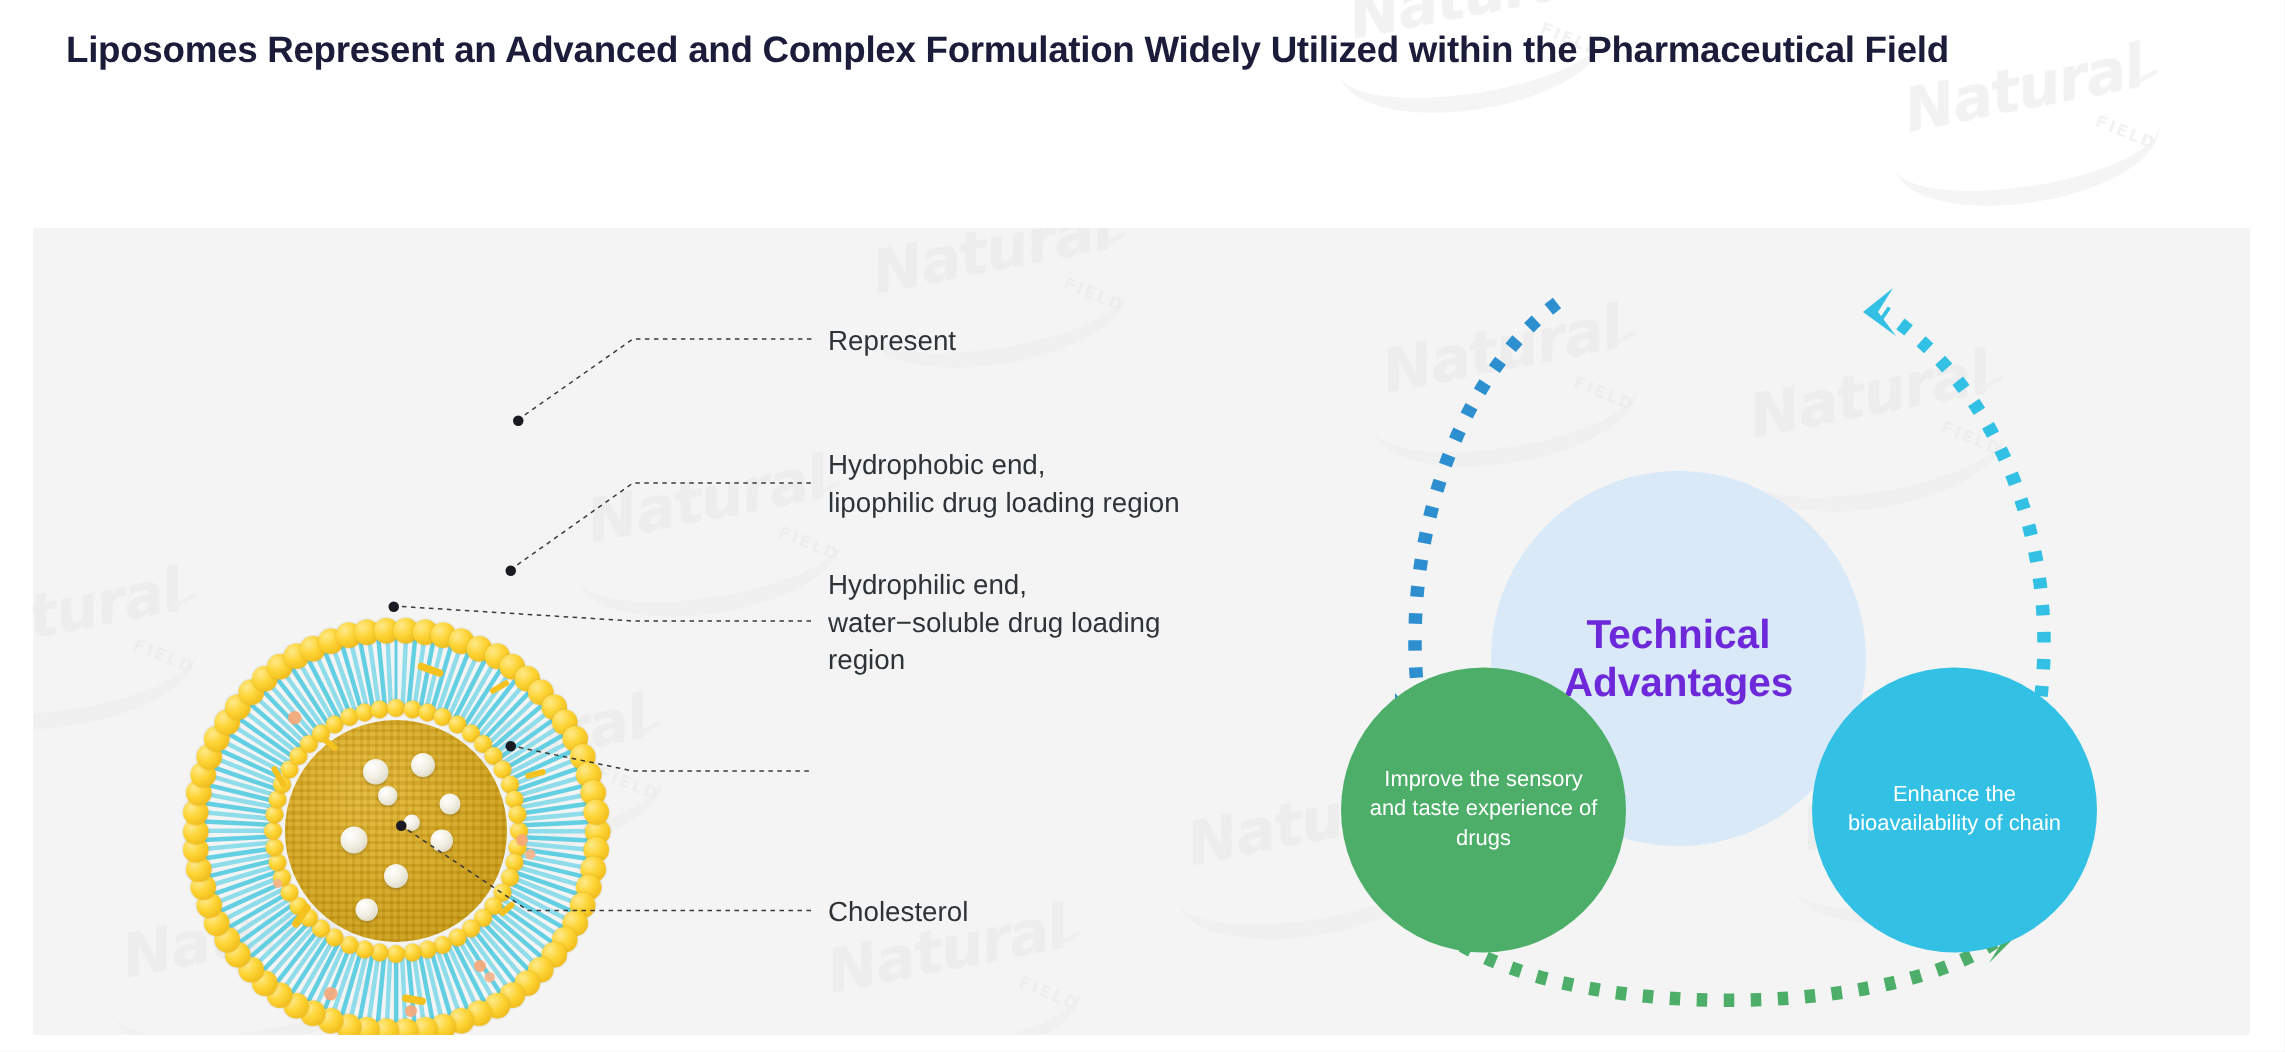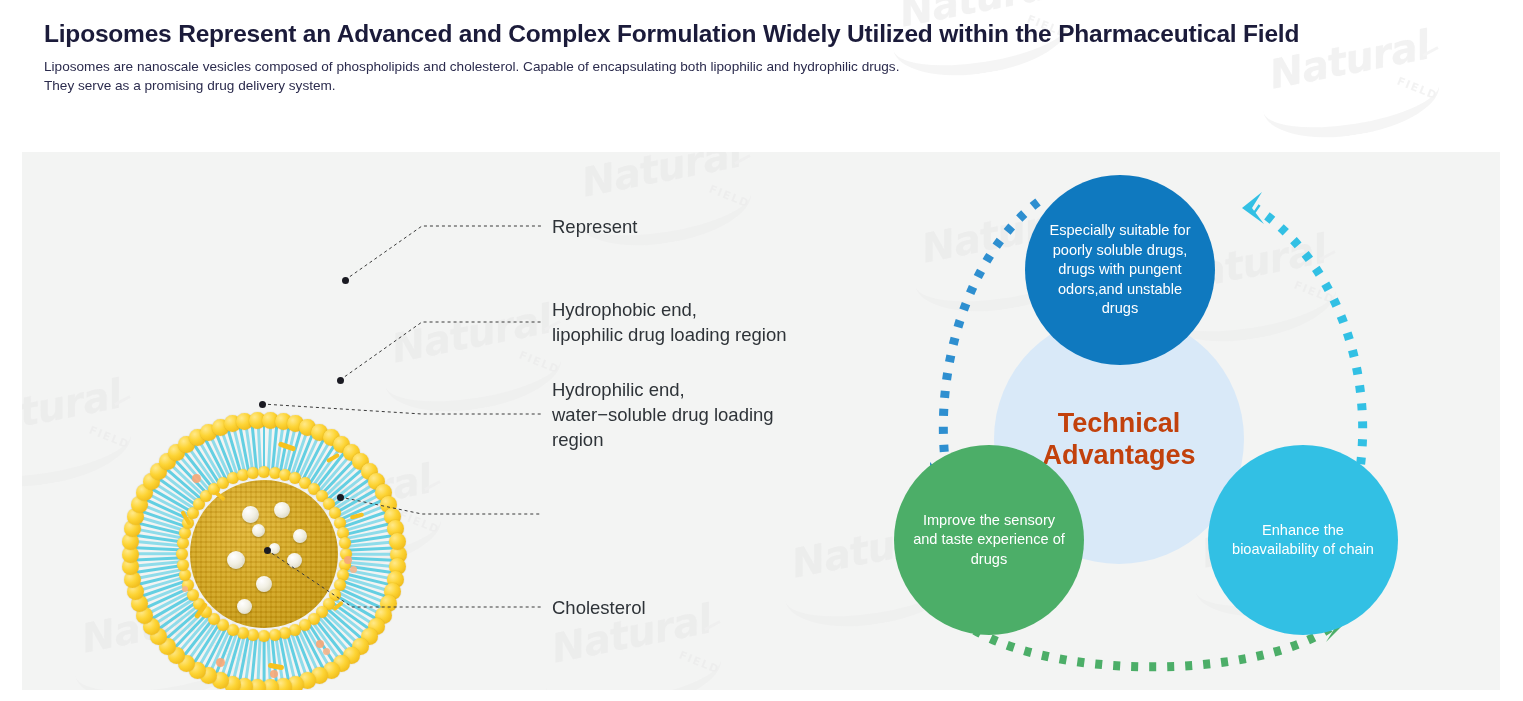--- a/index.html
+++ b/index.html
@@ -103,21 +103,21 @@
   #venn{position:absolute;left:820px;top:-2px;width:640px;height:540px;}
   .vcircle{
     position:absolute;border-radius:50%;
     display:flex;align-items:center;justify-content:center;text-align:center;
     color:#ffffff;box-sizing:border-box;
   }
   #v-center{
     left:152px;top:164px;width:250px;height:250px;background:#d9e9f8;
   }
   #v-center-label{
-    color:#c2410c;font-size:27px;font-weight:bold;line-height:32px;
+    color:#6d28d9;font-size:27px;font-weight:bold;line-height:32px;
     font-family:"Liberation Sans", sans-serif;
   }
   #v-top{
     left:183px;top:25px;width:190px;height:190px;background:#0f79bf;
     font-size:14.6px;line-height:19.5px;padding:0 18px;
   }
   #v-left{
     left:52px;top:295px;width:190px;height:190px;background:#4cae68;
     font-size:14.6px;line-height:19.5px;padding:0 17px;
   }
@@ -125,24 +125,20 @@
     left:366px;top:295px;width:190px;height:190px;background:#32c0e4;
     font-size:14.6px;line-height:19.5px;padding:0 16px;
   }
   #venn-arrows{position:absolute;left:0;top:0;width:640px;height:540px;}
 </style>
 </head>
 <body>
 
 <div id="header">
   <div id="page-title">Liposomes Represent an Advanced and Complex Formulation Widely Utilized within the Pharmaceutical Field</div>
-  <div id="page-subtitle">
-    <span>Liposomes are nanoscale vesicles composed of phospholipids and cholesterol. Capable of  encapsulating both lipophilic and hydrophilic drugs.</span>
-    <span class="l2">They serve as a promising drug delivery system.</span>
-  </div>
 </div>
 
 <div class="wm" style="left:900px;top:-14px;">
   <div class="wmwrap">
     <div class="wswoosh"></div>
     <div class="wtext">Natural</div>
 
     <div class="wfield">FIELD</div>
   </div>
 </div>
@@ -552,21 +548,20 @@
       <path d="M 482,458 L 504,472 L 484,492 L 494,476 Z" fill="#4cae68"></path>
 
       <path d="M 516,332 C 534,232 500,116 414,58" fill="none" stroke="#32c0e4" stroke-width="9" stroke-linecap="butt" stroke-dasharray="7,11"></path>
       <path d="M 420,42 L 400,58 L 422,74 L 410,58 Z" fill="#32c0e4"></path>
     </svg>
 
     <div class="vcircle" id="v-center">
       <div id="v-center-label" style="white-space:pre-line;">Technical
 Advantages</div>
     </div>
-    <div class="vcircle" id="v-top">Especially suitable for poorly soluble drugs, drugs with pungent odors,and unstable drugs</div>
     <div class="vcircle" id="v-left">Improve the sensory and taste experience of drugs</div>
     <div class="vcircle" id="v-right">Enhance the bioavailability of chain</div>
   </div>
 
 <div class="anchor" style="left: 319.5px; top: 124.5px;"></div>
     <div class="anchor" style="left: 314.5px; top: 224.5px;"></div>
     <div class="anchor" style="left: 236.5px; top: 248.5px;"></div>
     <div class="anchor" style="left: 314.5px; top: 341.5px;"></div>
     <div class="anchor" style="left: 241.5px; top: 394.5px;"></div>
   </div>

